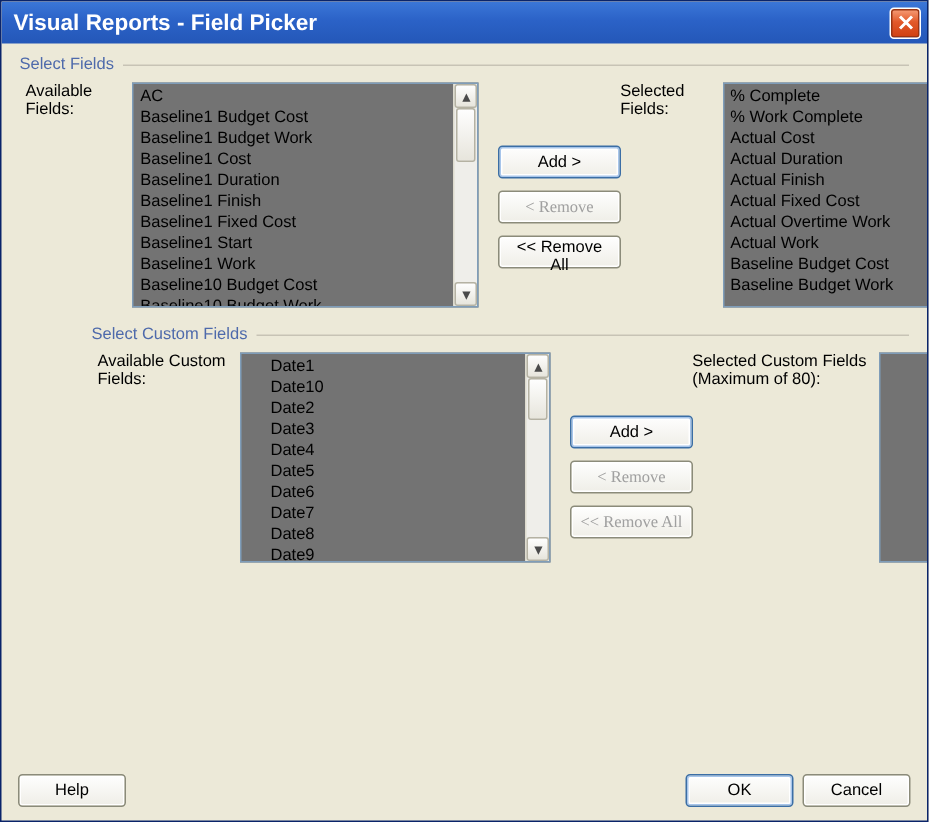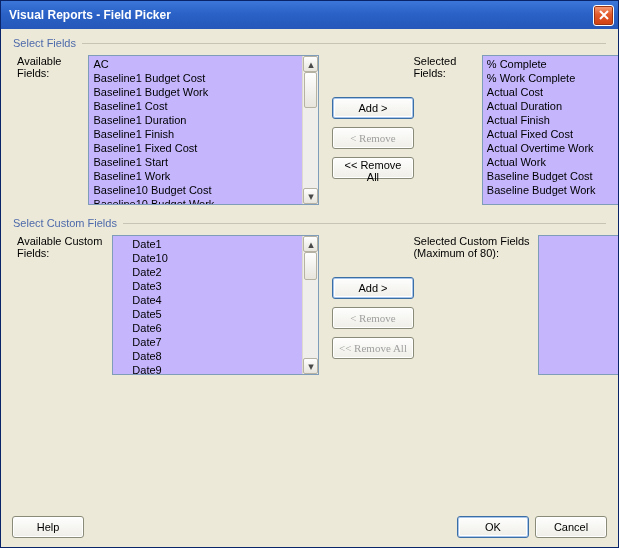--- a/index.html
+++ b/index.html
@@ -15,21 +15,21 @@
     border: 1px solid #0a246a;
   }
   .titlebar {
     height: 28px;
     background: linear-gradient(to bottom, #3b77d8 0%, #2b62c7 45%, #2457b8 100%);
     display: flex;
     align-items: center;
     padding: 0 4px 0 8px;
     color: #fff;
     font-weight: bold;
-    font-size: 12px;
+    font-size: 15px;
   }
   .titlebar .title { flex: 1; }
   .close-btn {
     width: 21px; height: 21px;
     background: linear-gradient(to bottom, #f7a07a, #e2592a 45%, #cf3f12);
     border: 1px solid #fff;
     border-radius: 3px;
     color: #fff;
     display: flex; align-items: center; justify-content: center;
     font-weight: bold;
@@ -44,21 +44,21 @@
     color: #4e6aab;
     margin: 4px 0 4px 0;
   }
   .rule-wrap { display:flex; align-items:center; gap:6px; margin-bottom:6px;text-align:right; }
   .rule-wrap .section-header { white-space:nowrap; margin:0; }
   .rule-wrap .line { flex:1; border-top:1px solid #c7c3b5; height:0; }
   .row { display: flex; align-items: flex-start; }
   .col { display: flex; flex-direction: row; }
   .label { margin: 0 0 2px 4px; }
   .listbox {
-    background: #c4b5fd;
+    background: #737373;
     border: 1px solid #7f9db9;
     height: 150px;
     width: 258px;
     overflow: hidden;
     position: relative;
     display: flex;
   }
   .listbox.small { height: 140px; width: 258px; padding-left: 15px; }
   .list-inner {
     flex: 1;
@@ -115,21 +115,21 @@
     cursor: default;
     font-family: Liberation Serif, serif;
   }
   .footer {
     position: absolute;
     left: 12px; right: 12px; bottom: 10px;
     display:flex; align-items:center;
   }
   .footer .spacer { flex:1; }
   .footer .btn { width: 72px; }
-  .second-section { margin-top: 12px; }
+  .second-section { margin-top: 12px; margin-left: 48px; }
 </style>
 </head>
 <body>
 
 <div class="titlebar">
   <span class="title">Visual Reports - Field Picker</span>
   <div class="close-btn">
     <svg width="10" height="10" viewBox="0 0 10 10">
         <path d="M1 1 L9 9 M9 1 L1 9" stroke="#fff" stroke-width="2"></path>
       </svg>

